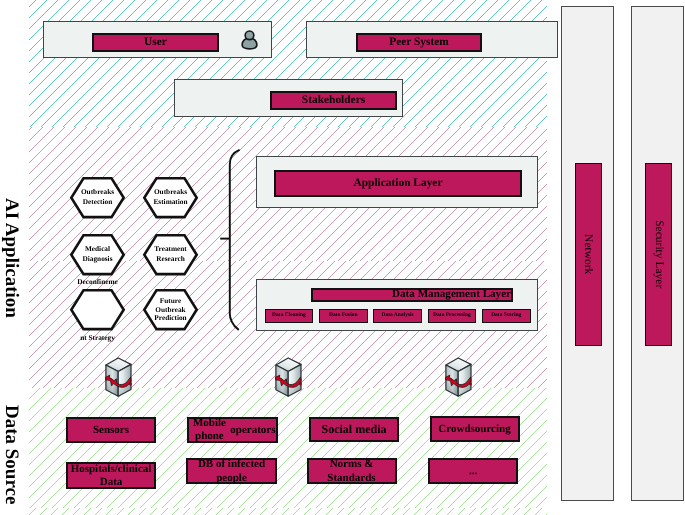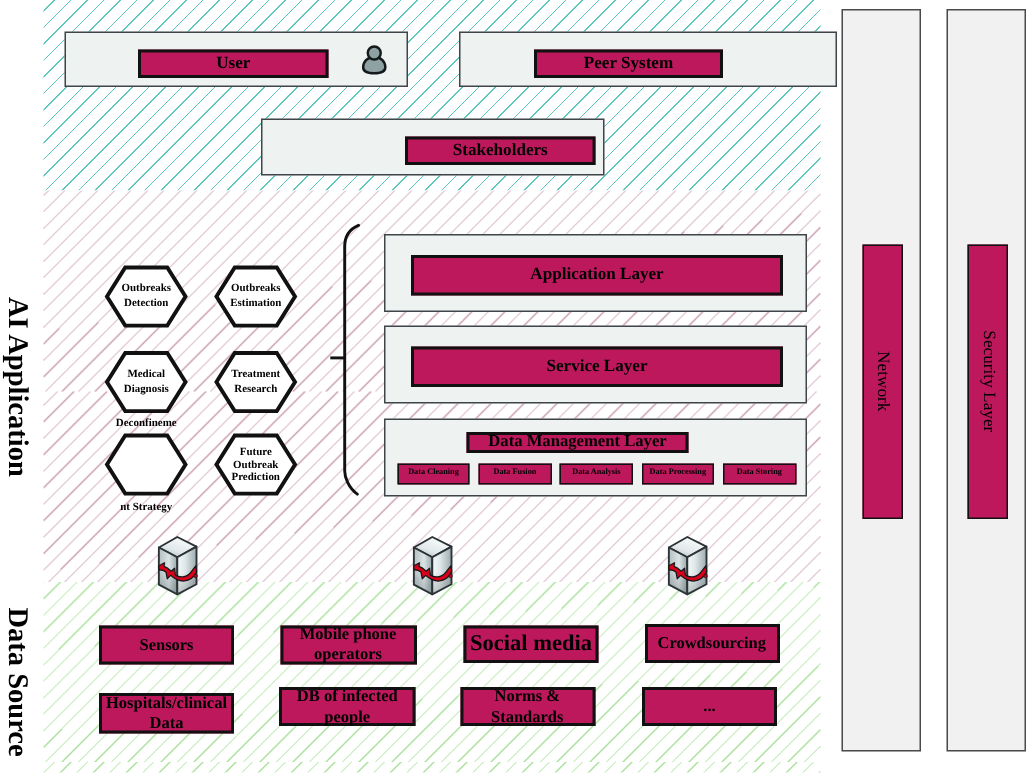--- a/index.html
+++ b/index.html
@@ -133,28 +133,23 @@
     <path d="M23.0 4.2 C17.2 6.6 13.8 11.0 13.8 18.4 L13.8 168 C13.8 172.0 16.2 179.2 22.2 183.4" fill="none" stroke="#111" stroke-width="1.95" stroke-linecap="round"></path>
     <path d="M4.2 92.6 L13.8 92.6" fill="none" stroke="#111" stroke-width="1.95" stroke-linecap="butt"></path>
   </svg>
 
   <div class="panel abs" style="left:256px;top:156px;width:282px;height:52px;">
     <div class="wbox abs" style="left:17px;top:13px;width:248px;height:27px;font-size:11.4px;">
       <span>Application Layer</span>
     </div>
   </div>
 
-  <div class="panel abs" style="left:256px;top:217px;width:282px;height:52px;">
-    <div class="wbox abs" style="left:17px;top:13px;width:248px;height:27px;font-size:11.4px;">
-      <span>Service Layer</span>
-    </div>
-  </div>
 
   <div class="panel abs" style="left:256px;top:279px;width:282px;height:52px;">
-    <div class="wbox abs" style="left:54px;top:8px;width:148px;height:14px;font-size:11.1px;">
+    <div class="wbox abs" style="left:54px;top:8px;width:202px;height:14px;font-size:11.1px;justify-content:flex-end;">
       <span>Data Management Layer</span>
     </div>
     <div id="dml-children">
         <div class="wbox abs" style="left: 7.6px; top: 29px; width: 48.8px; height: 13.5px; font-size: 5.5px; border-width: 1.6px;">
           <span>Data Cleaning</span>
         </div>
         <div class="wbox abs" style="left: 61.9px; top: 29px; width: 48.8px; height: 13.5px; font-size: 5.5px; border-width: 1.6px;">
           <span>Data Fusion</span>
         </div>
         <div class="wbox abs" style="left: 116.2px; top: 29px; width: 48.8px; height: 13.5px; font-size: 5.5px; border-width: 1.6px;">
@@ -293,29 +288,29 @@
     </div>
 
   <div id="sources">
       <div class="wbox abs" title="Sensors" style="left: 66px; top: 416.5px; width: 90px; height: 26px; font-size: 11px; line-height: 13.4px; flex-direction: column; padding-top: 1.5px;">
         <span>Sensors</span>
       </div>
       <div class="wbox abs" title="Hospitals/clinical Data" style="left: 66px; top: 462px; width: 90px; height: 26.5px; font-size: 11px; line-height: 13.4px; flex-direction: column; padding-top: 1.5px;">
         <span>Hospitals/clinical</span>
         <span>Data</span>
       </div>
-      <div class="wbox abs" title="Mobile phone operators" style="left: 186.5px; top: 416.5px; width: 91px; height: 26px; font-size: 11px; line-height: 13.4px; flex-direction: column; padding-top: 1.5px; align-items: center;">
+      <div class="wbox abs" title="Mobile phone operators" style="left: 186.5px; top: 416.5px; width: 91px; height: 26px; font-size: 11px; line-height: 13.4px; flex-direction: row; padding-top: 1.5px; align-items: center;">
         <span>Mobile phone</span>
         <span>operators</span>
       </div>
       <div class="wbox abs" title="DB of infected people" style="left: 186px; top: 457.5px; width: 91px; height: 26.5px; font-size: 11px; line-height: 13.4px; flex-direction: column; padding-top: 1.5px;">
         <span>DB of infected</span>
         <span>people</span>
       </div>
-      <div class="wbox abs" title="Social media" style="left: 309px; top: 416.5px; width: 90px; height: 25.5px; font-size: 15px; line-height: 13.4px; flex-direction: column; padding-top: 1.5px; text-align: center;">
+      <div class="wbox abs" title="Social media" style="left: 309px; top: 416.5px; width: 90px; height: 25.5px; font-size: 12px; line-height: 13.4px; flex-direction: column; padding-top: 1.5px; text-align: center;">
         <span>Social media</span>
       </div>
       <div class="wbox abs" title="Norms &amp; Standards" style="left: 306.5px; top: 457.8px; width: 90px; height: 26.5px; font-size: 11px; line-height: 13.4px; flex-direction: column; padding-top: 1.5px;">
         <span>Norms &amp;</span>
         <span>Standards</span>
       </div>
       <div class="wbox abs" title="Crowdsourcing" style="left: 429.5px; top: 416.3px; width: 90px; height: 26px; font-size: 11px; line-height: 13.4px; flex-direction: column; padding-top: 1.5px;">
         <span>Crowdsourcing</span>
       </div>
       <div class="wbox abs" title="..." style="left: 428px; top: 458.3px; width: 90px; height: 26px; font-size: 11px; line-height: 13.4px; flex-direction: column; padding-top: 1.5px;">

